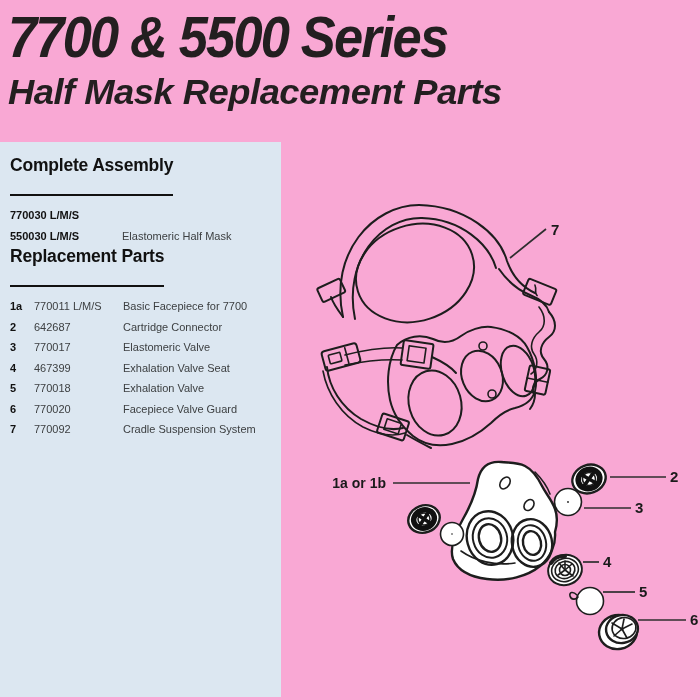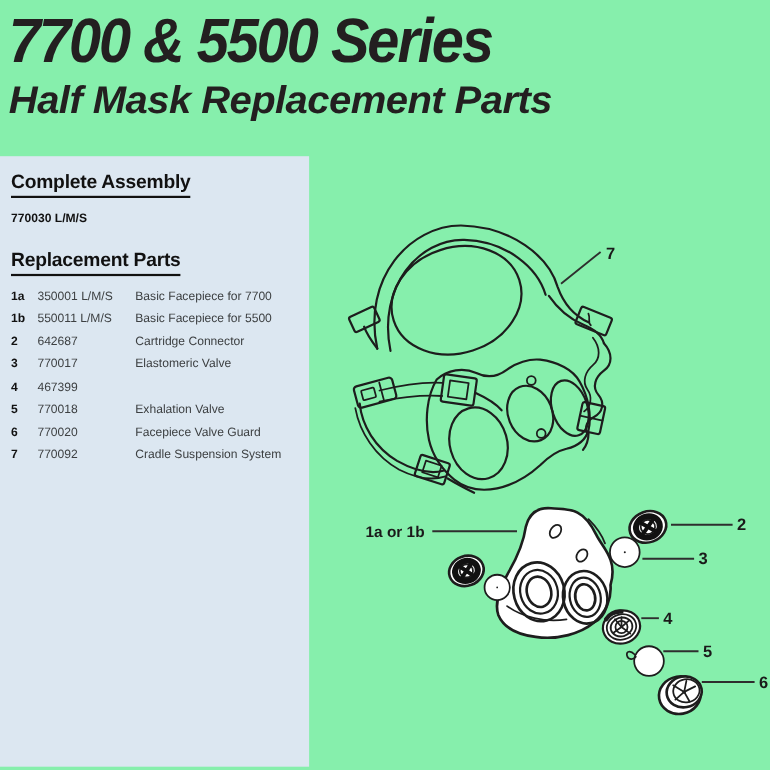--- a/index.html
+++ b/index.html
@@ -1,34 +1,34 @@
 <!DOCTYPE html>
 <html><head>
 <meta charset="utf-8">
 <style>
   html,body{margin:0;padding:0;background:#fff;}
-  .page{position:relative;width:700px;height:700px;background:#86efac;overflow:hidden;
+  .page{position:relative;width:700px;height:700px;background:#f9a8d4;overflow:hidden;
         font-family:"Liberation Sans",sans-serif;color:#1a1a1a;}
 
   
   .title-block{position:absolute;left:8px;top:6px;width:690px;}
   .title-main{font-size:57px;font-weight:bold;font-style:italic;letter-spacing:-2px;
               color:#231f20;transform:scaleX(0.92);transform-origin:left top;
               white-space:nowrap;line-height:1.1;}
   .title-sub{font-size:35px;font-weight:bold;font-style:italic;letter-spacing:-0.5px;
              color:#231f20;transform:scaleX(1.04);transform-origin:left top;
              white-space:nowrap;margin-top:4px;line-height:1.1;}
 
   
   .panel{position:absolute;left:0;top:142px;width:281px;height:555px;
          background:#dce7f1;box-sizing:border-box;padding:13px 8px 0 10px;}
   .section-heading{display:inline-block;font-size:17.5px;font-weight:bold;color:#111;
-                   border-bottom:2.5px solid #111;padding-bottom:2px;margin-bottom:9px;
+                   border-bottom:2.5px solid #111;padding-bottom:18px;margin-bottom:9px;
                    letter-spacing:-0.2px;}
-  .rp-heading{margin-top:16px;text-align:right;}
+  .rp-heading{text-align:right;}
   .row{display:flex;align-items:flex-start;line-height:20.5px;font-size:11px;
        white-space:nowrap;}
   .col-pn{width:112px;font-weight:bold;color:#111;flex:none;}
   .col-item{width:24px;font-weight:bold;color:#111;flex:none;}
   .col-pn2{width:89px;color:#3d4042;flex:none;}
   .col-desc{color:#3d4042;}
 
   
   .diagram{position:absolute;left:285px;top:195px;width:415px;height:505px;}
   .line-art{stroke:#1d1d1d;fill:none;stroke-width:2;stroke-linecap:round;stroke-linejoin:round;}
@@ -51,48 +51,48 @@
     <div class="title-sub">Half Mask Replacement Parts</div>
   </div>
 
   <div class="panel">
 
     <div>
       <div class="section-heading">Complete Assembly</div>
       <div class="row">
         <span class="col-pn">770030 L/M/S</span>
       </div>
+      <div class="row">
+        <span class="col-pn">550030 L/M/S</span>
+        <span class="col-desc">Elastomeric Half Mask</span>
+      </div>
     </div>
 
     <div>
       <div class="section-heading rp-heading">Replacement Parts</div>
 
       <div class="row">
         <span class="col-item">1a</span>
-        <span class="col-pn2">350001 L/M/S</span>
+        <span class="col-pn2">770011 L/M/S</span>
         <span class="col-desc">Basic Facepiece for 7700</span>
-      </div>
-      <div class="row">
-        <span class="col-item">1b</span>
-        <span class="col-pn2">550011 L/M/S</span>
-        <span class="col-desc">Basic Facepiece for 5500</span>
       </div>
       <div class="row">
         <span class="col-item">2</span>
         <span class="col-pn2">642687</span>
         <span class="col-desc">Cartridge Connector</span>
       </div>
       <div class="row">
         <span class="col-item">3</span>
         <span class="col-pn2">770017</span>
         <span class="col-desc">Elastomeric Valve</span>
       </div>
       <div class="row">
         <span class="col-item">4</span>
         <span class="col-pn2">467399</span>
+        <span class="col-desc">Exhalation Valve Seat</span>
       </div>
       <div class="row">
         <span class="col-item">5</span>
         <span class="col-pn2">770018</span>
         <span class="col-desc">Exhalation Valve</span>
       </div>
       <div class="row">
         <span class="col-item">6</span>
         <span class="col-pn2">770020</span>
         <span class="col-desc">Facepiece Valve Guard</span>

